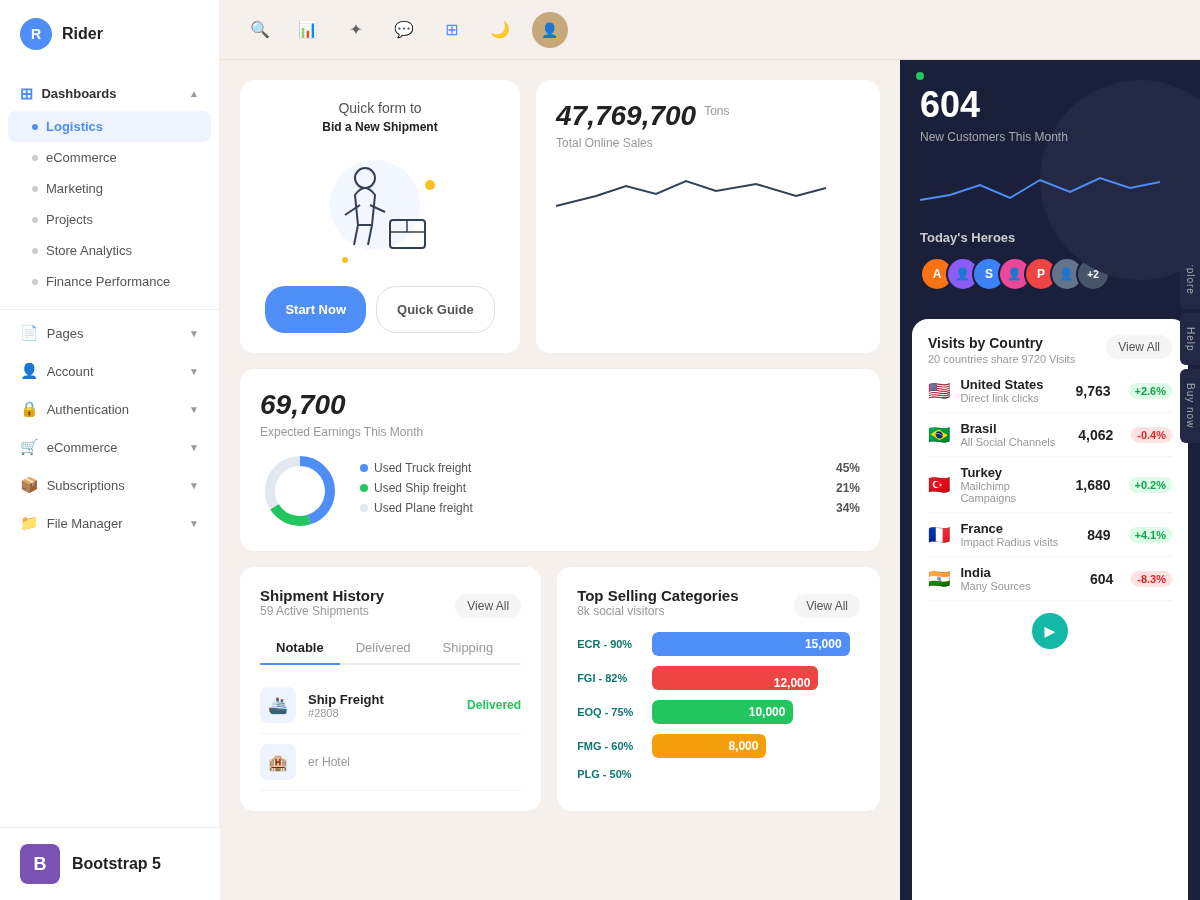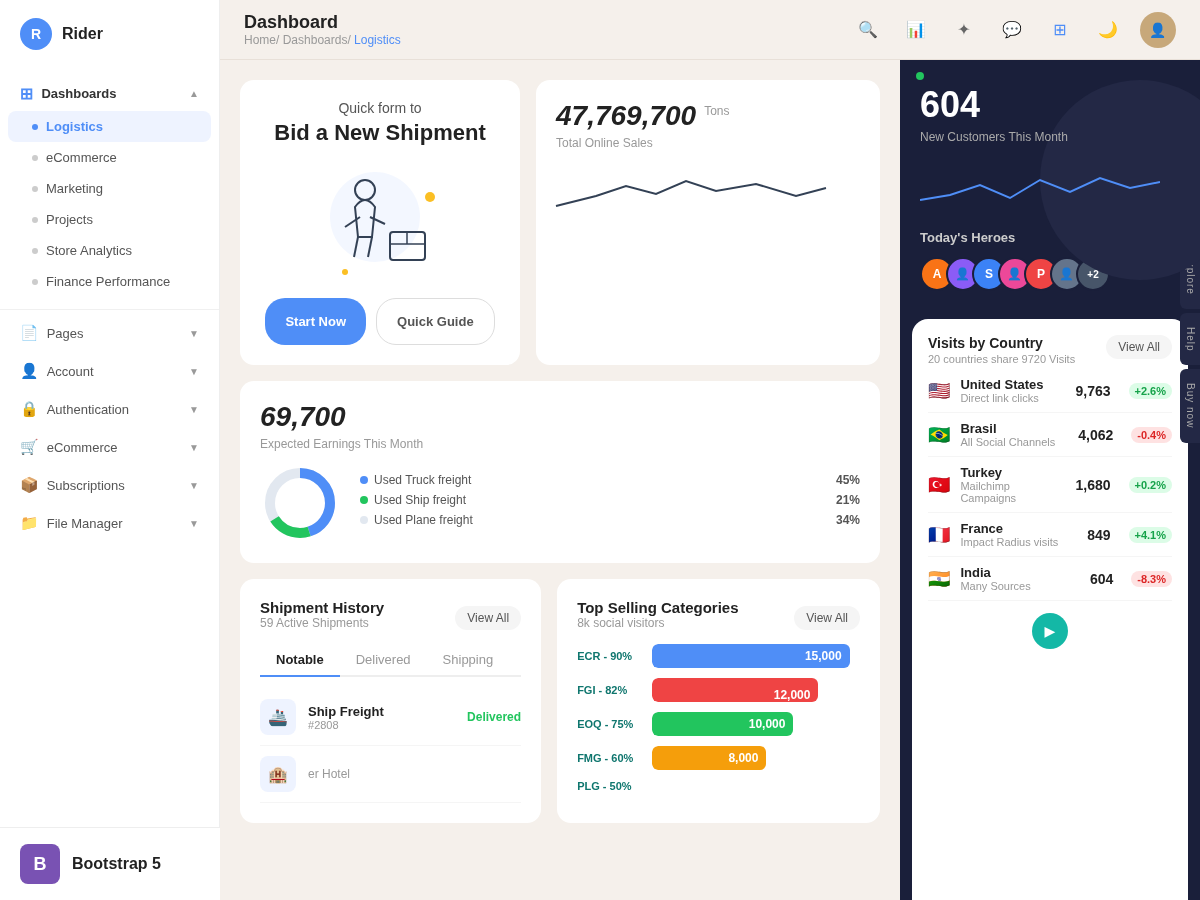--- a/index.html
+++ b/index.html
@@ -45,21 +45,21 @@
     .card { background: #fff; border-radius: 14px; padding: 20px; flex: 1; }
     .card.promo { display: flex; flex-direction: column; align-items: center; justify-content: center; min-height: 200px; }
 
     
     .stat-value { font-size: 28px; font-weight: 700; color: #222; font-style: italic; }
     .stat-label { font-size: 12px; color: #999; margin-top: 4px; }
     .sparkline { margin-top: 16px; }
 
     
     .promo-subtitle { font-size: 14px; color: #555; margin-bottom: 4px; }
-    .promo-title { font-size: 22px; font-weight: 700; color: #222; margin-bottom: 16px; text-align: center; }
+    .promo-title { font-size: 12px; font-weight: 700; color: #222; margin-bottom: 16px; text-align: center; }
     .promo-illustration { width: 160px; height: 120px; margin-bottom: 16px; }
     .promo-buttons { display: flex; gap: 10px; }
     .btn-primary { background: #4f8ef7; color: #fff; border: none; border-radius: 20px; padding: 16px 20px; font-size: 13px; font-weight: 600; cursor: pointer; }
     .btn-secondary { background: #fff; color: #555; border: 1px solid #ddd; border-radius: 20px; padding: 8px 20px; font-size: 13px; font-weight: 600; cursor: pointer; }
 
     
     .earnings-card { display: flex; flex-direction: column; }
     .donut-row { display: flex; align-items: center; gap: 20px; margin-top: 12px; }
     .donut-legend { flex: 1; }
     .legend-item { display: flex; align-items: center; justify-content: space-between; font-size: 12px; color: #555; margin-bottom: 6px; }
@@ -196,28 +196,20 @@
 
   <div style="position:absolute; bottom:0; left:0; width:220px; background:#fff; padding:16px 20px; border-top:1px solid #eee; display:flex; align-items:center; gap:12px;">
     <div style="width:40px;height:40px;background:#7952b3;border-radius:8px;display:flex;align-items:center;justify-content:center;color:#fff;font-weight:900;font-size:18px;">B</div>
     <span style="font-weight:700;font-size:16px;color:#222;">Bootstrap 5</span>
   </div>
 </div>
 
 <div class="main">
 
   <div class="topbar">
-    <div class="topbar-left">
-      <span class="topbar-title">Dashboard</span>
-      <div class="breadcrumb">
-        <span>Home/</span>
-        <span>Dashboards/</span>
-        <span class="active">Logistics</span>
-      </div>
-    </div>
     <div class="topbar-right">
       <div class="topbar-icon">🔍</div>
       <div class="topbar-icon">📊</div>
       <div class="topbar-icon">✦</div>
       <div class="topbar-icon">💬</div>
       <div class="topbar-icon" style="color:#4f8ef7;">⊞</div>
       <div class="topbar-icon">🌙</div>
       <div class="topbar-avatar">
         <span>👤</span>
       </div>

